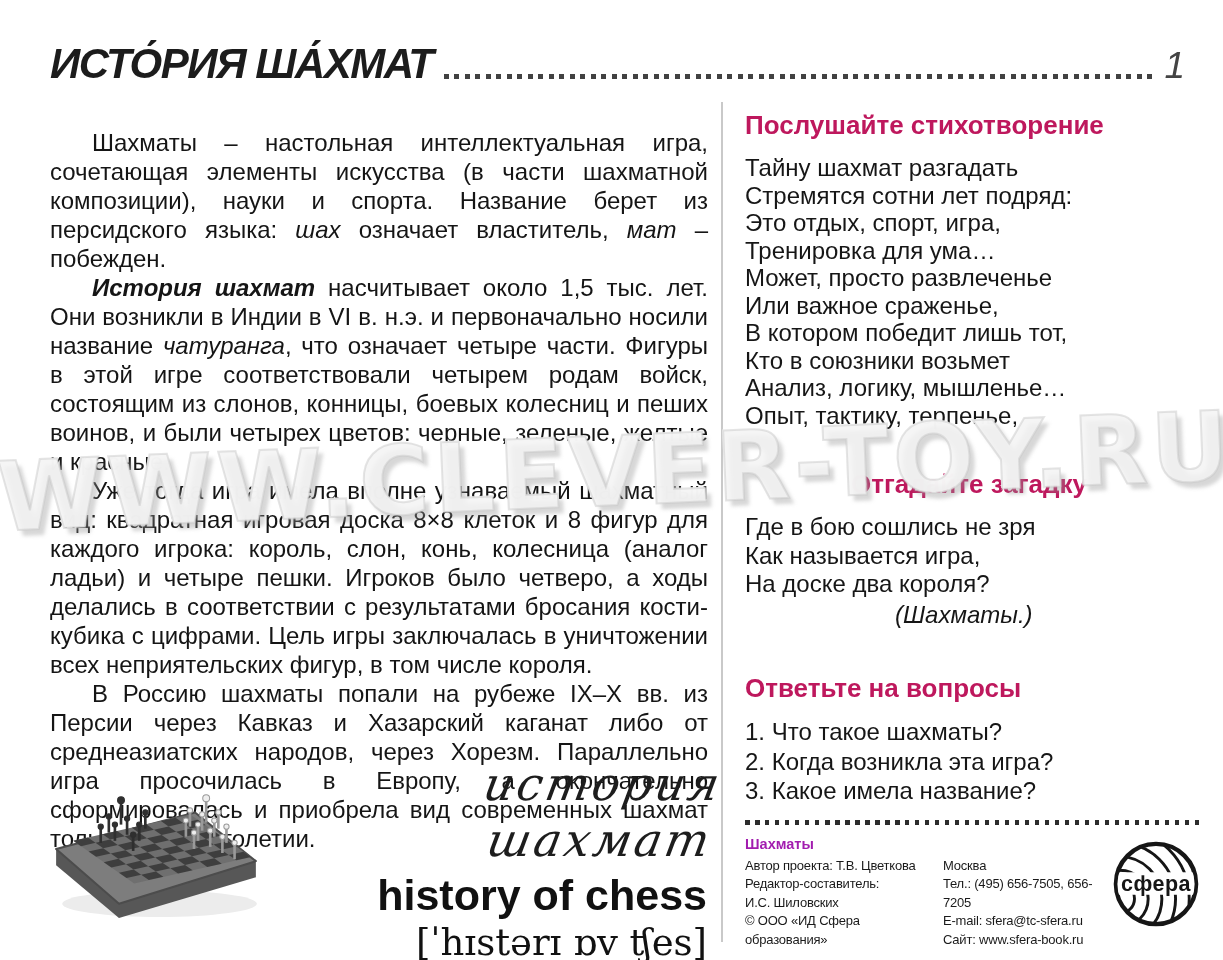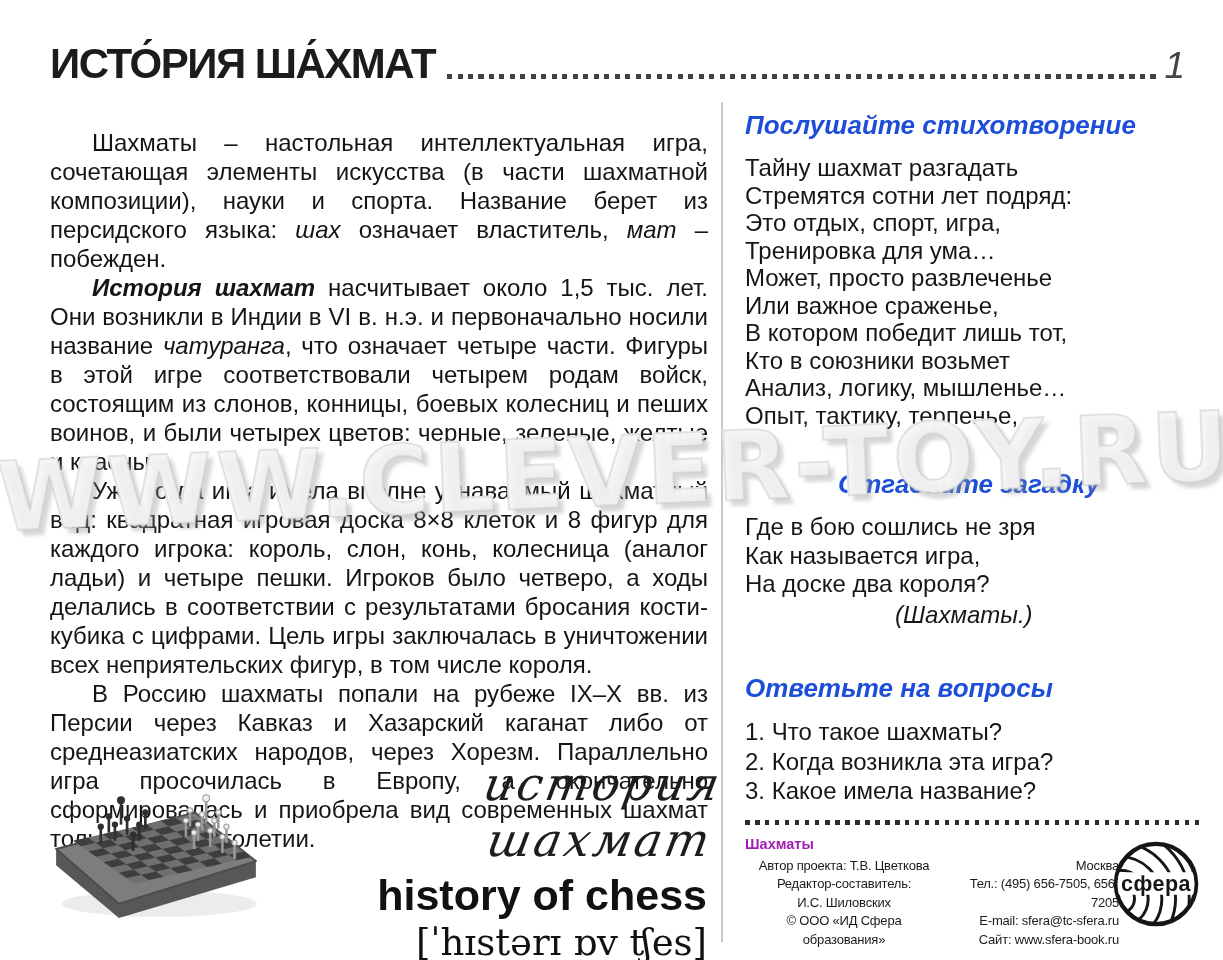--- a/index.html
+++ b/index.html
@@ -4,37 +4,37 @@
 <style>
   html,body{margin:0;padding:0;background:#888;}
   .page{
     position:relative;width:1223px;height:960px;background:#ffffff;
     font-family:"Liberation Sans","DejaVu Sans",sans-serif;color:#141414;
     overflow:hidden;margin:0 auto;
   }
   
   .title-row{position:absolute;left:50px;right:38px;top:42px;display:flex;align-items:flex-end;}
   .title-row h1{
-    margin:0;font-weight:700;font-size:42px;line-height:44px;
+    margin:0;font-style:italic;font-weight:700;font-size:42px;line-height:44px;
     letter-spacing:-1.5px;color:#1c1c1c;white-space:nowrap;
   }
   .leader{
     flex:1;height:5px;margin:0 8px 7px 12px;
     background:repeating-linear-gradient(90deg,#424242 0 5px,transparent 5px 10.5px);
   }
   .pagenum{font-style:italic;font-weight:400;font-size:37px;line-height:40px;color:#444;}
   
   .vdivider{position:absolute;left:721px;top:102px;width:2px;height:840px;background:#c9c9c9;}
   .left-col{
     position:absolute;left:50px;top:128px;width:658px;
     font-size:24px;line-height:29px;text-align:justify;color:#151515;
   }
   .left-col p{margin:0;text-indent:42px;}
   .right-col{position:absolute;left:745px;top:110px;width:448px;color:#161616;}
-  .subhead{font-size:26px;font-weight:700;font-style:italic;margin:0 0 13px;color:#1d4ed8;}
+  .subhead{font-size:26px;font-weight:700;margin:0 0 13px;color:#be185d;}
   .mt-riddle{margin-top:40px;text-align:center;}
   .mt-questions{margin-top:44px;}
   .poem-line{font-size:24px;line-height:27.5px;}
   .riddle-line{font-size:24px;line-height:28.5px;}
   .riddle-answer{font-size:24px;line-height:28.5px;font-style:italic;padding-left:150px;margin-top:2px;}
   .question-item{font-size:24px;line-height:29.5px;}
   
   .chess-photo{position:absolute;left:48px;top:782px;width:218px;height:142px;}
   .trans-block{position:absolute;left:295px;top:756px;width:412px;text-align:right;color:#181818;}
   .script-line{
@@ -47,22 +47,22 @@
   
   .publisher{position:absolute;left:745px;top:820px;width:455px;}
   .pub-dots{
     height:4.5px;width:100%;
     background:repeating-linear-gradient(90deg,#2c2c2c 0 4.5px,transparent 4.5px 10px);
   }
   .pub-body{position:relative;margin-top:11px;}
   .pub-title{font-size:14.5px;font-weight:700;margin-bottom:5px;color:#a21caf;}
   .pub-cols{display:flex;}
   .pub-col{font-size:13px;line-height:18.5px;letter-spacing:-0.2px;color:#1a1a1a;}
-  .pub-col.c1{width:198px;text-align:center;}
-  .pub-col.c2{width:176px;text-align:right;}
+  .pub-col.c1{width:198px;}
+  .pub-col.c2{width:176px;}
   .sfera-logo{position:absolute;right:0;top:4px;width:88px;height:88px;}
   
   .watermark{
     position:absolute;left:-15px;top:416px;width:1260px;text-align:center;
     font-family:"DejaVu Sans",sans-serif;font-weight:700;font-size:96px;letter-spacing:4px;
     color:rgba(243,243,243,0.85);
     text-shadow:5px 6px 4px rgba(150,150,150,0.38),-1px -1px 0 rgba(255,255,255,0.9);
     -webkit-text-stroke:2px rgba(198,198,198,0.45);
     transform:rotate(-2.4deg);white-space:nowrap;pointer-events:none;z-index:5;
   }

